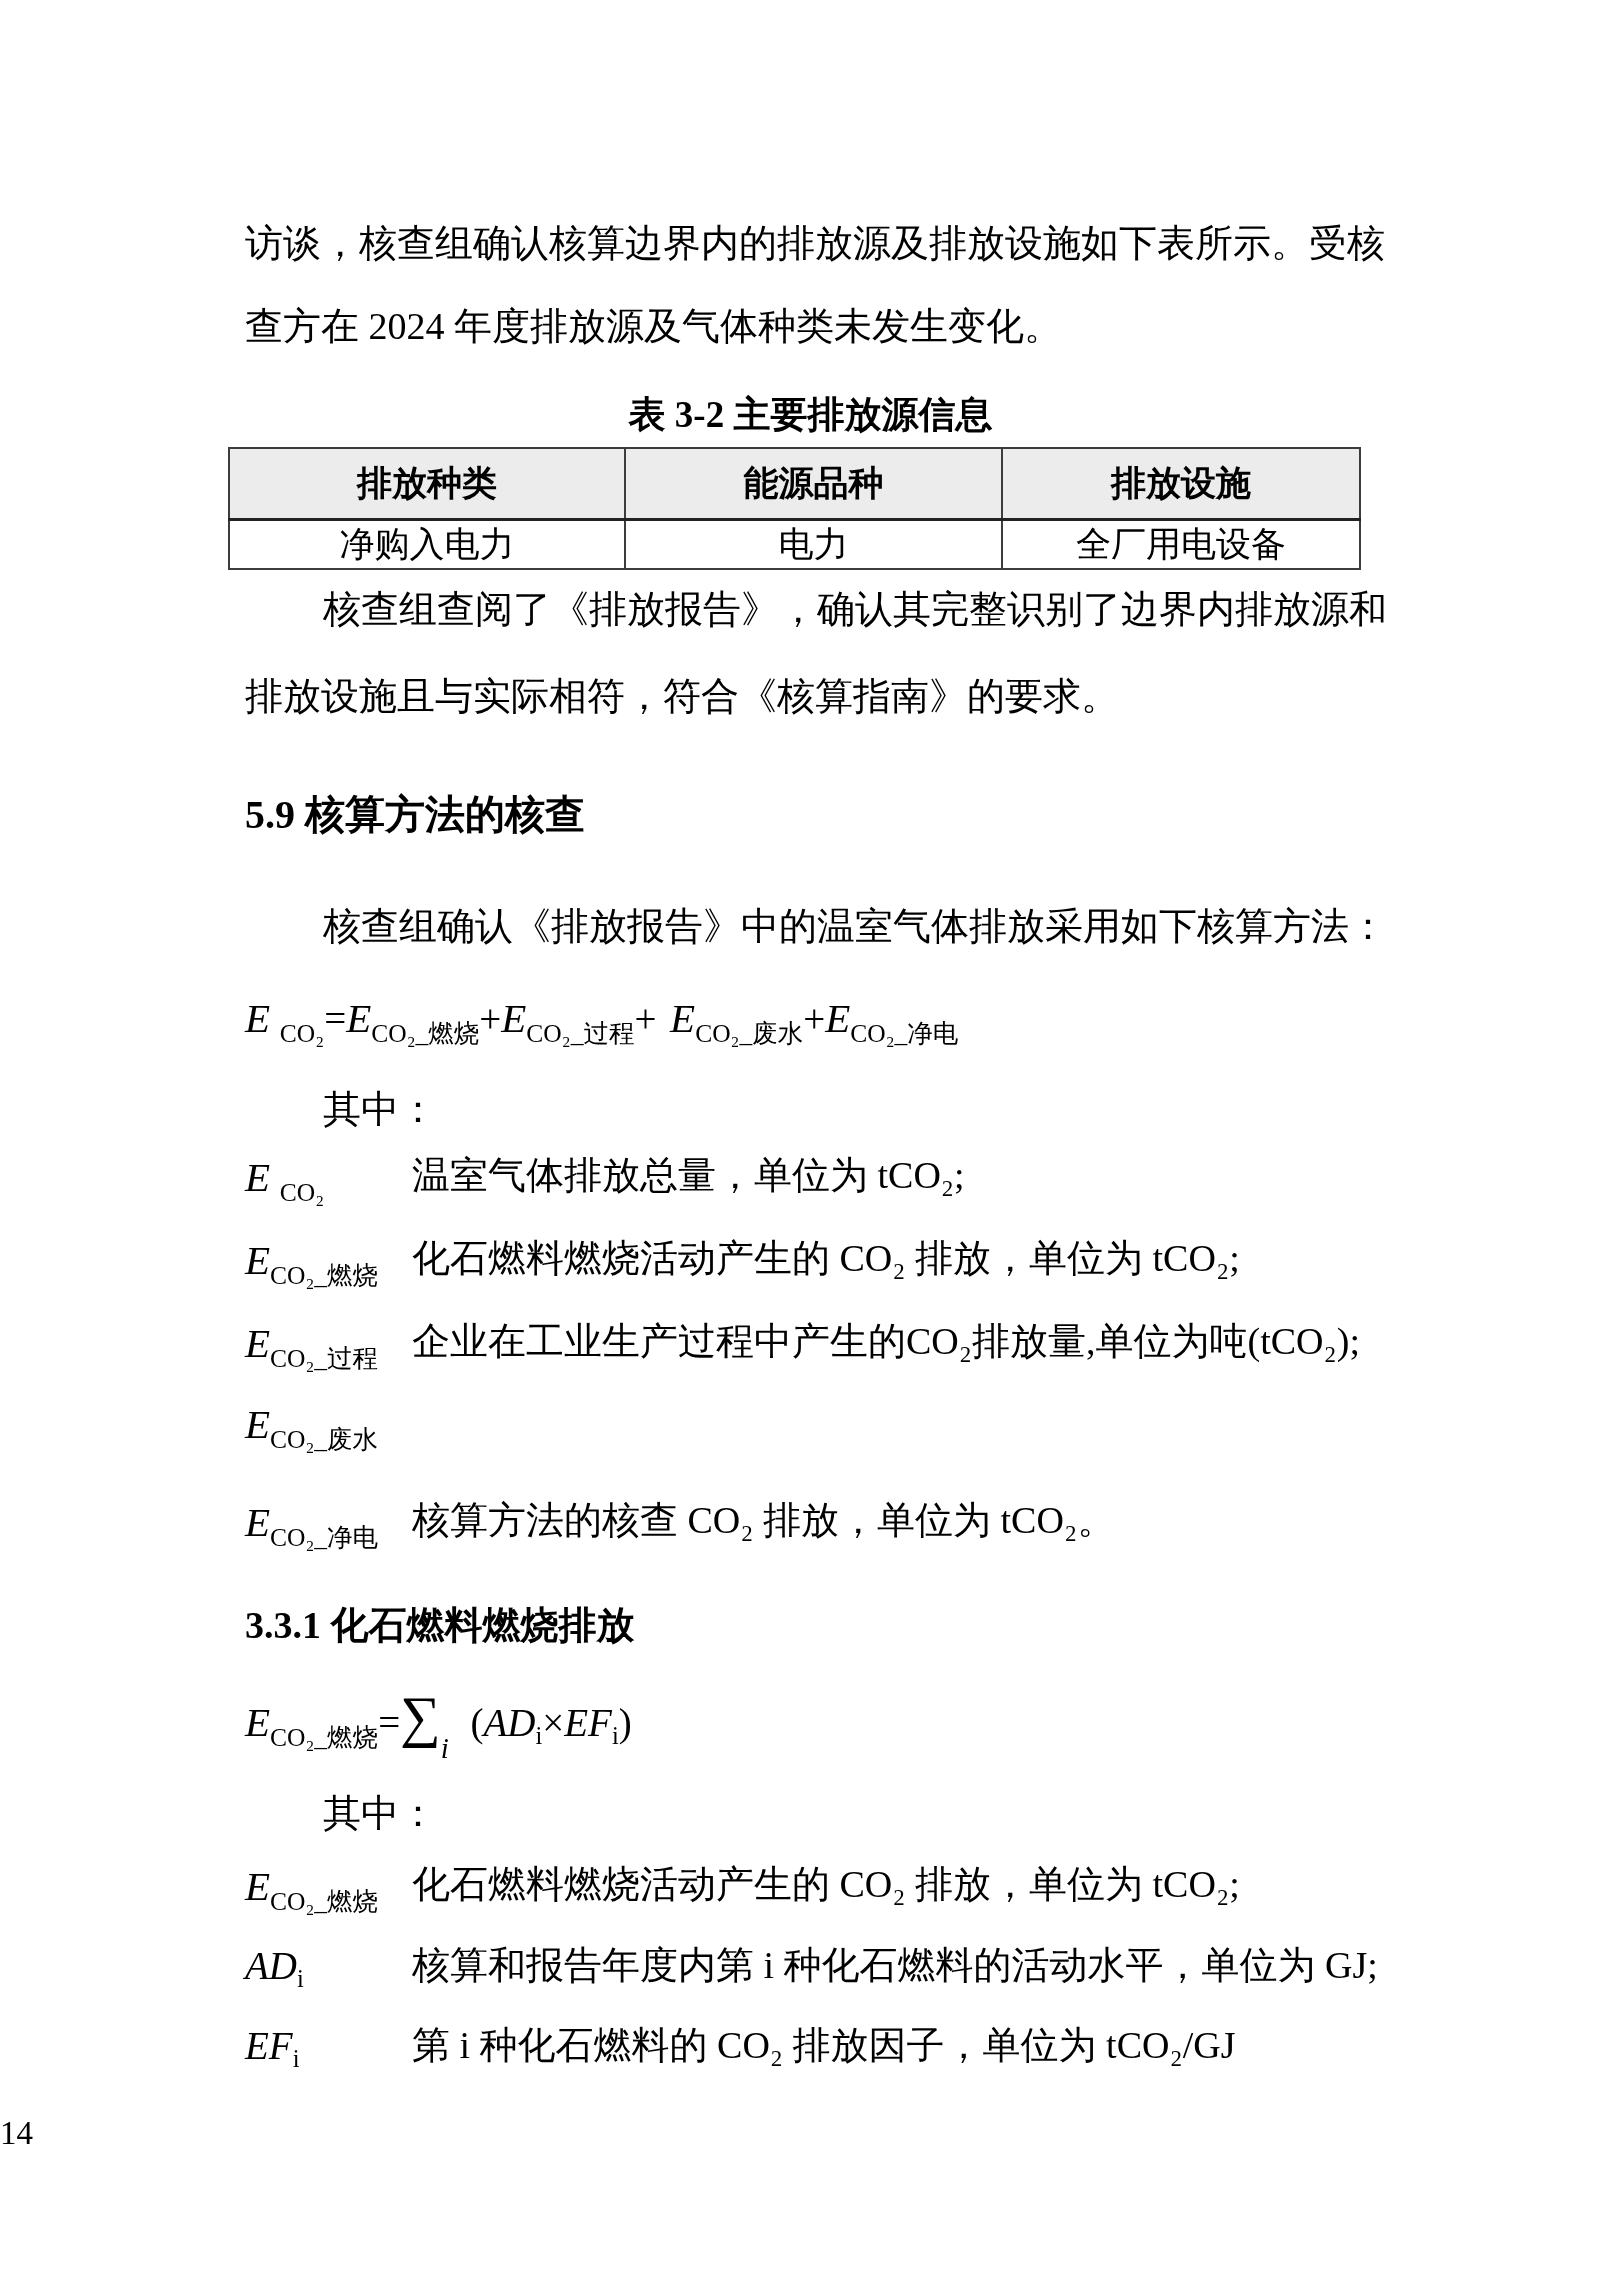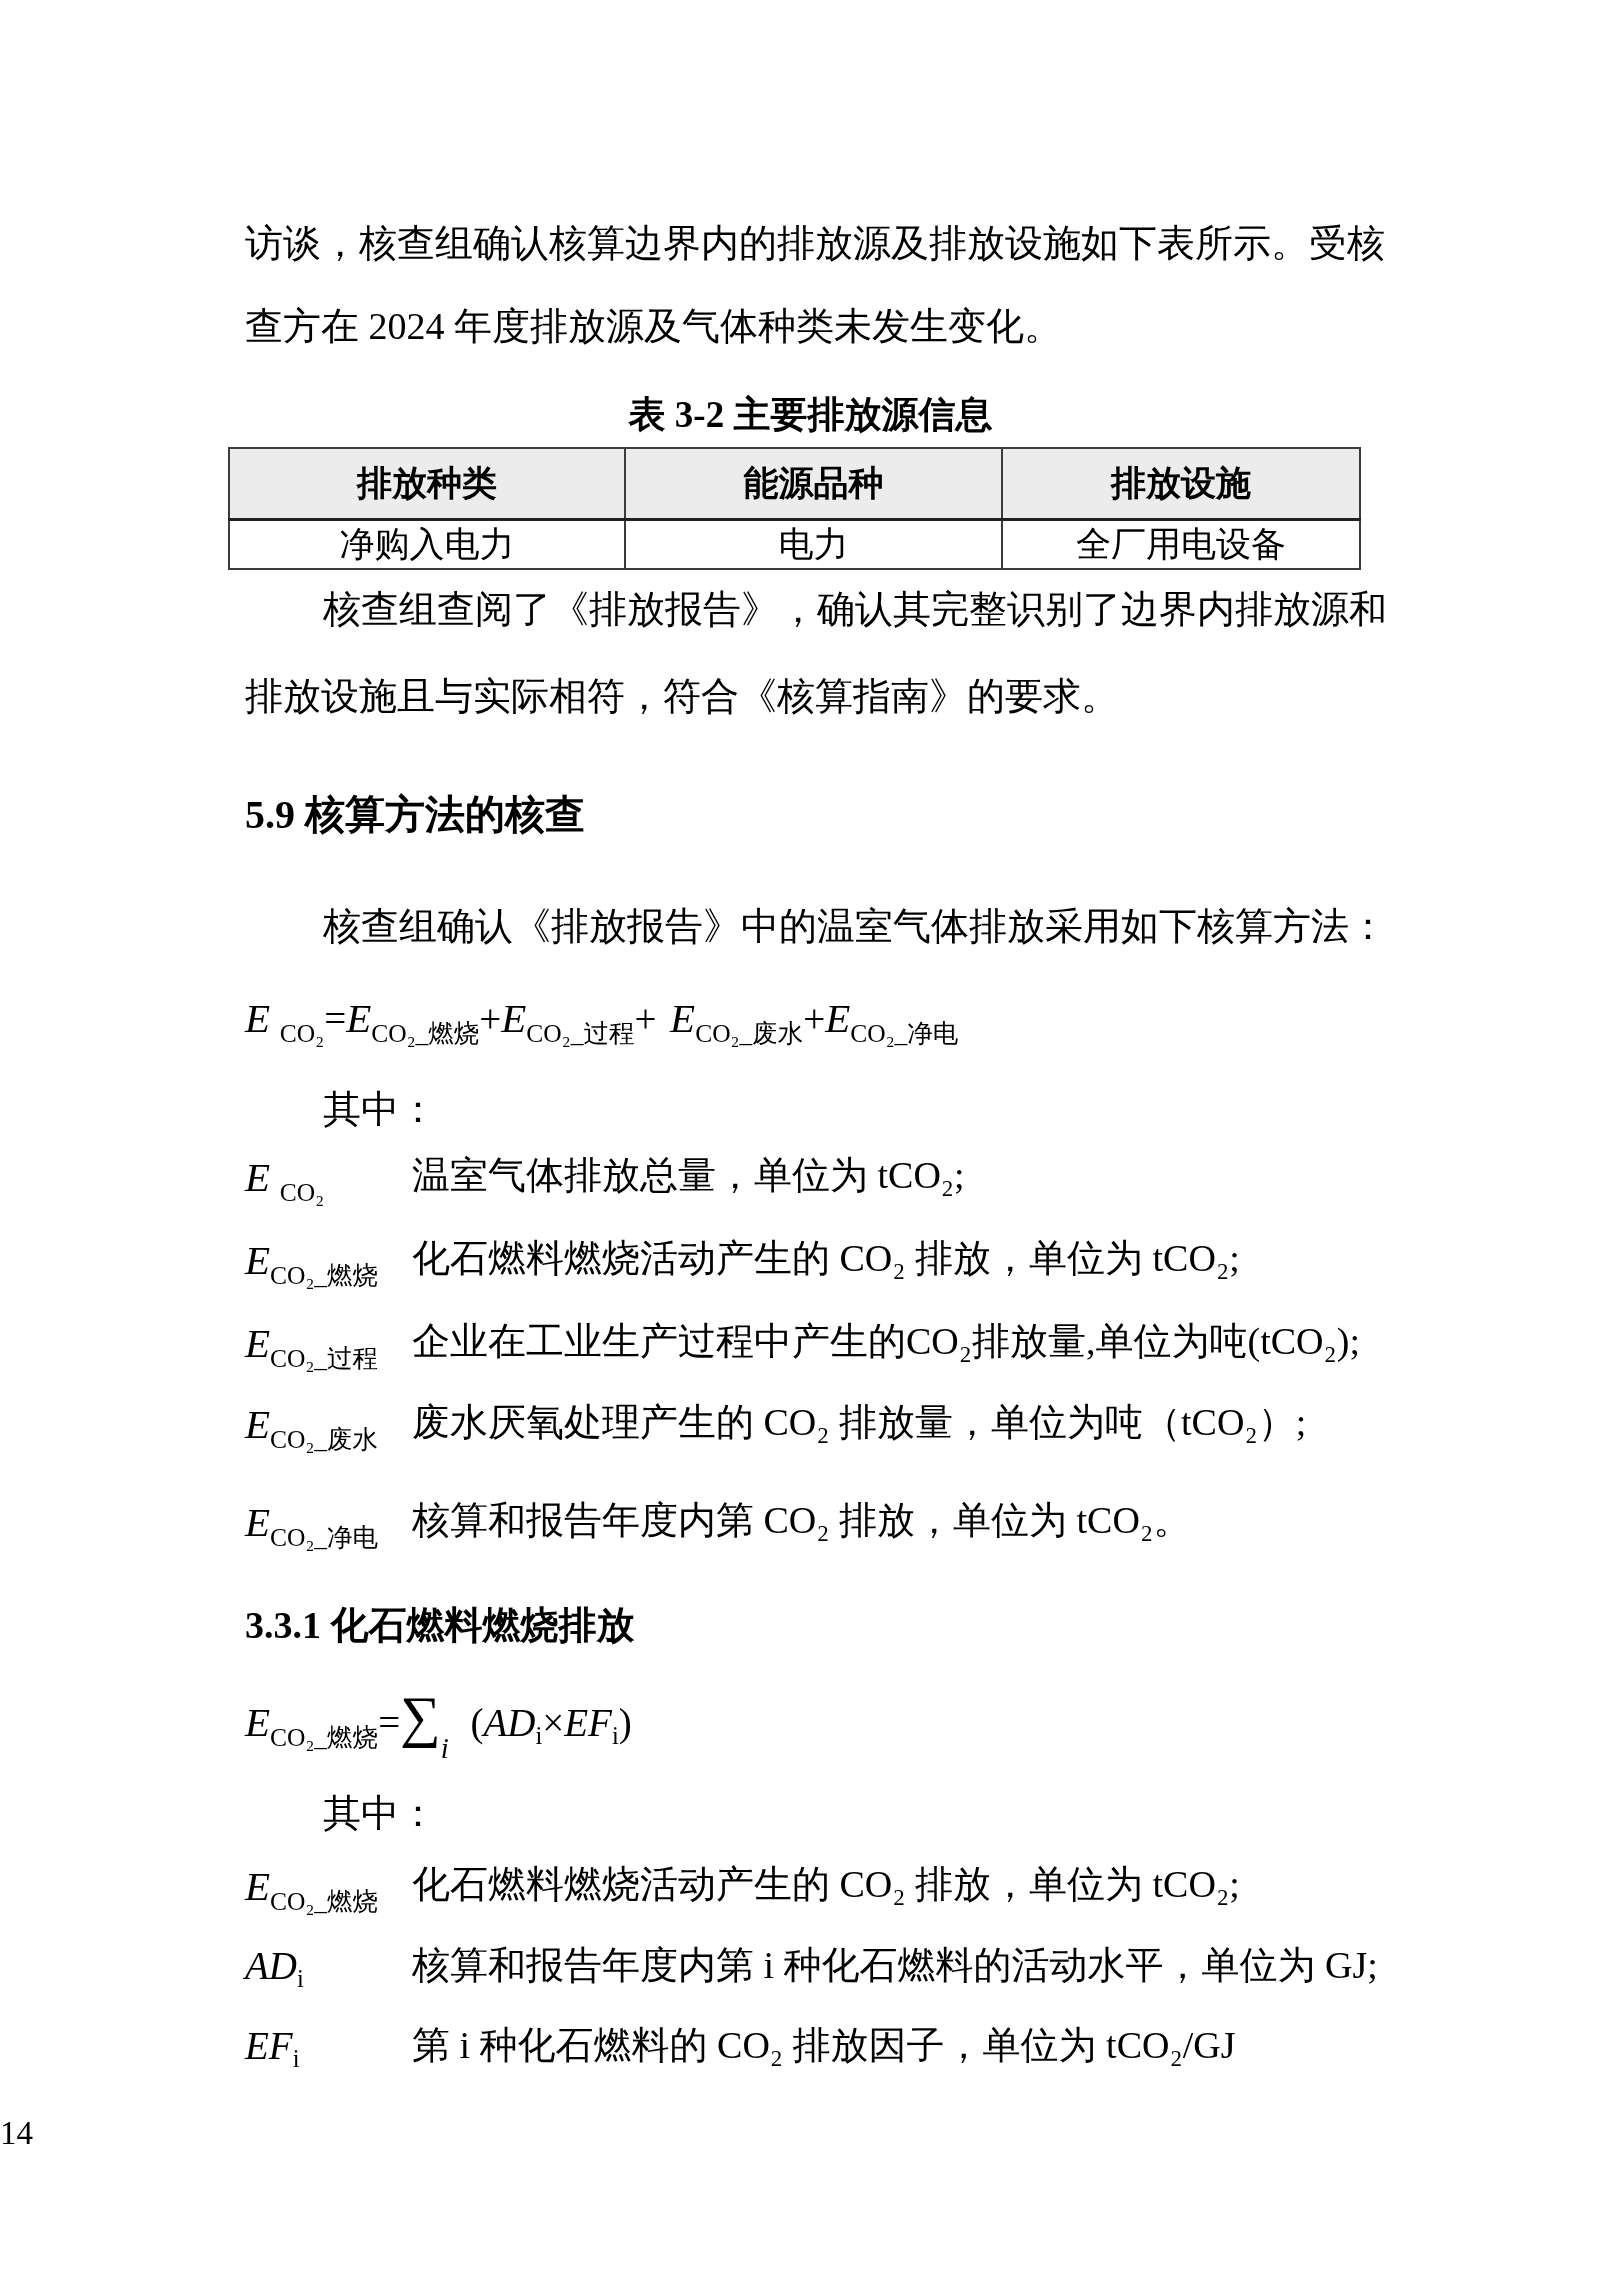--- a/index.html
+++ b/index.html
@@ -109,25 +109,24 @@
   <div class="defrow" style="top:1236px;">
     <span class="term"><span class="fe">E</span><span class="fsub">CO₂_燃烧</span></span>
     <span class="desc">化石燃料燃烧活动产生的 CO₂ 排放，单位为 tCO₂;</span>
   </div>
   <div class="defrow" style="top:1319px;">
     <span class="term"><span class="fe">E</span><span class="fsub">CO₂_过程</span></span>
     <span class="desc">企业在工业生产过程中产生的CO₂排放量,单位为吨(tCO₂);</span>
   </div>
   <div class="defrow" style="top:1400px;">
     <span class="term"><span class="fe">E</span><span class="fsub">CO₂_废水</span></span>
-    <span class="desc">废水厌氧处理产生的 CO₂ 排放量，单位为吨（tCO₂）;</span>
   </div>
   <div class="defrow" style="top:1498px;">
     <span class="term"><span class="fe">E</span><span class="fsub">CO₂_净电</span></span>
-    <span class="desc">核算和报告年度内第 CO₂ 排放，单位为 tCO₂。</span>
+    <span class="desc">核算方法的核查 CO₂ 排放，单位为 tCO₂。</span>
   </div>
 
   <div class="line bold h2" style="top:1602px;">3.3.1 化石燃料燃烧排放</div>
 
   <div class="formula" style="top:1688px;">
     <span class="fe">E</span><span class="fsub">CO₂_燃烧</span><span class="fop">=</span><span class="sigma">∑</span><span class="sigsub">i</span><span class="fop paren-gap">(</span><span class="fvar">AD</span><span class="fvsub">i</span><span class="fop">×</span><span class="fvar">EF</span><span class="fvsub">i</span><span class="fop">)</span>
   </div>
 
   <div class="line indent" style="top:1790px;">其中：</div>
 

